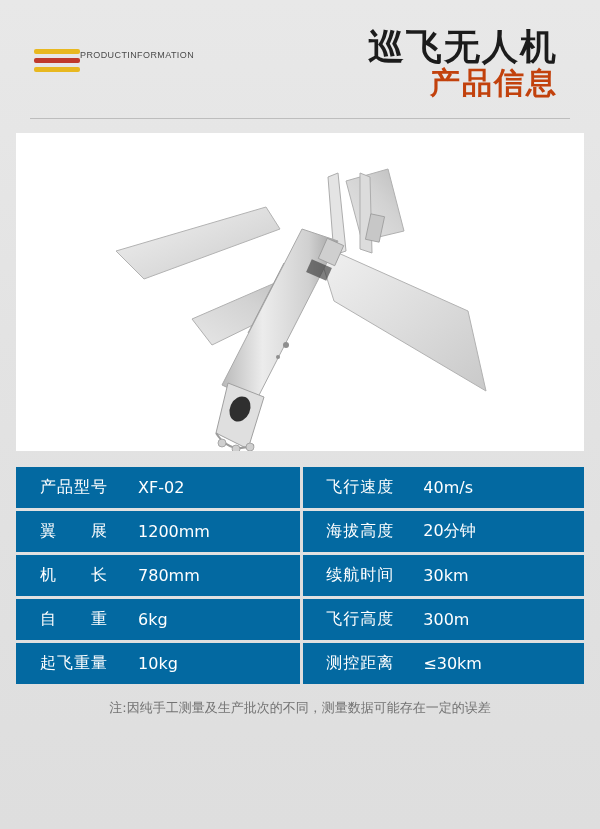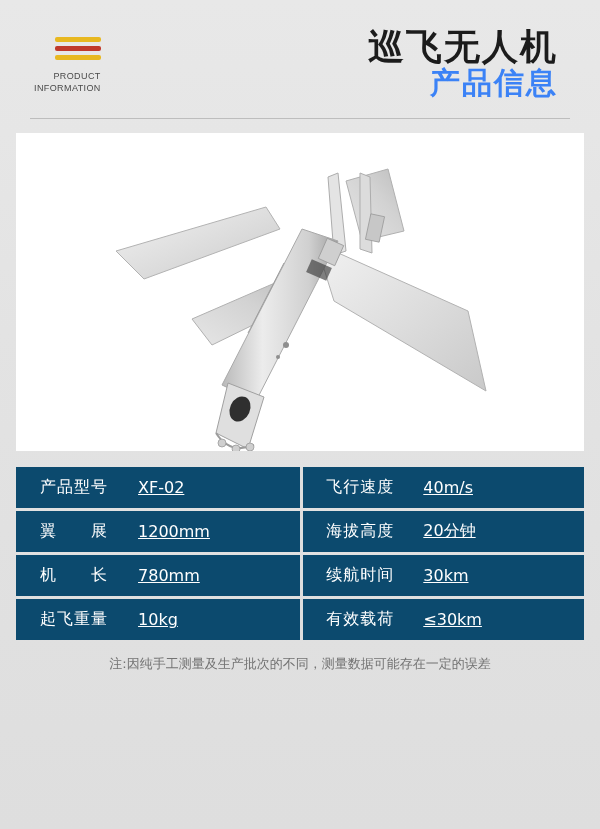--- a/index.html
+++ b/index.html
@@ -26,22 +26,22 @@
     position: relative;
     height: 112px;
     display: flex;
     align-items: center;
     justify-content: space-between;
     padding: 18px 14px 0 14px;
     box-sizing: border-box;
   }
   .brand {
     display: flex;
-    flex-direction: column;
-    align-items: flex-end;
+    flex-direction: row;
+    align-items: flex-start;
     padding-left: 4px;
   }
   .bars {
     display: flex;
     flex-direction: column;
     gap: 4px;
     margin-bottom: 10px;
   }
   .bar {
     width: 46px;
@@ -63,21 +63,21 @@
     font-size: 36px;
     font-weight: bold;
     color: #1c1c1c;
     letter-spacing: 2px;
     line-height: 36px;
     font-family: "DejaVu Sans", sans-serif;
   }
   .title-sub {
     font-size: 30px;
     font-weight: bold;
-    color: #3b82f6;
+    color: #c2410c;
     letter-spacing: 2px;
     line-height: 36px;
     font-family: "DejaVu Sans", sans-serif;
   }
   .header-rule {
     margin: 6px 14px 0 14px;
     height: 1px;
     background: #bdbdbd;
   }
 
@@ -98,37 +98,36 @@
   .spec-table {
     margin-top: 13px;
     border-collapse: separate;
     border-spacing: 0 3px;
     width: 568px;
   }
   .spec-table tr {
     height: 39px;
   }
   .spec-table td {
-    background: #0c4a6e;
+    background: #0369a1;
     color: #ffffff;
     font-size: 16px;
     font-family: "DejaVu Sans", sans-serif;
     height: 39px;
     vertical-align: middle;
   }
   td.k {
     width: 118px;
     text-align: center;
     letter-spacing: 1px;
   }
   td.v {
     width: 166px;
     text-align: left;
     padding-left: 6px;
-    text-decoration: underline;
   }
   td.gap {
     width: 4px;
     background: #dedede !important;
     padding: 0;
   }
   .note {
     margin-top: 12px;
     text-align: center;
     font-size: 13px;
@@ -231,24 +230,31 @@
         <td class="v">20分钟</td>
       </tr>
       <tr>
         <td class="k">机　　长</td>
         <td class="v">780mm</td>
         <td class="gap"></td>
         <td class="k">续航时间</td>
         <td class="v">30km</td>
       </tr>
       <tr>
+        <td class="k">自　　重</td>
+        <td class="v">6kg</td>
+        <td class="gap"></td>
+        <td class="k">飞行高度</td>
+        <td class="v">300m</td>
+      </tr>
+      <tr>
         <td class="k">起飞重量</td>
         <td class="v">10kg</td>
         <td class="gap"></td>
-        <td class="k">有效载荷</td>
+        <td class="k">测控距离</td>
         <td class="v">≤30km</td>
       </tr>
     </tbody>
   </table>
 
   <div class="note">注:因纯手工测量及生产批次的不同，测量数据可能存在一定的误差</div>
 
 </div>
 
 </body></html>

